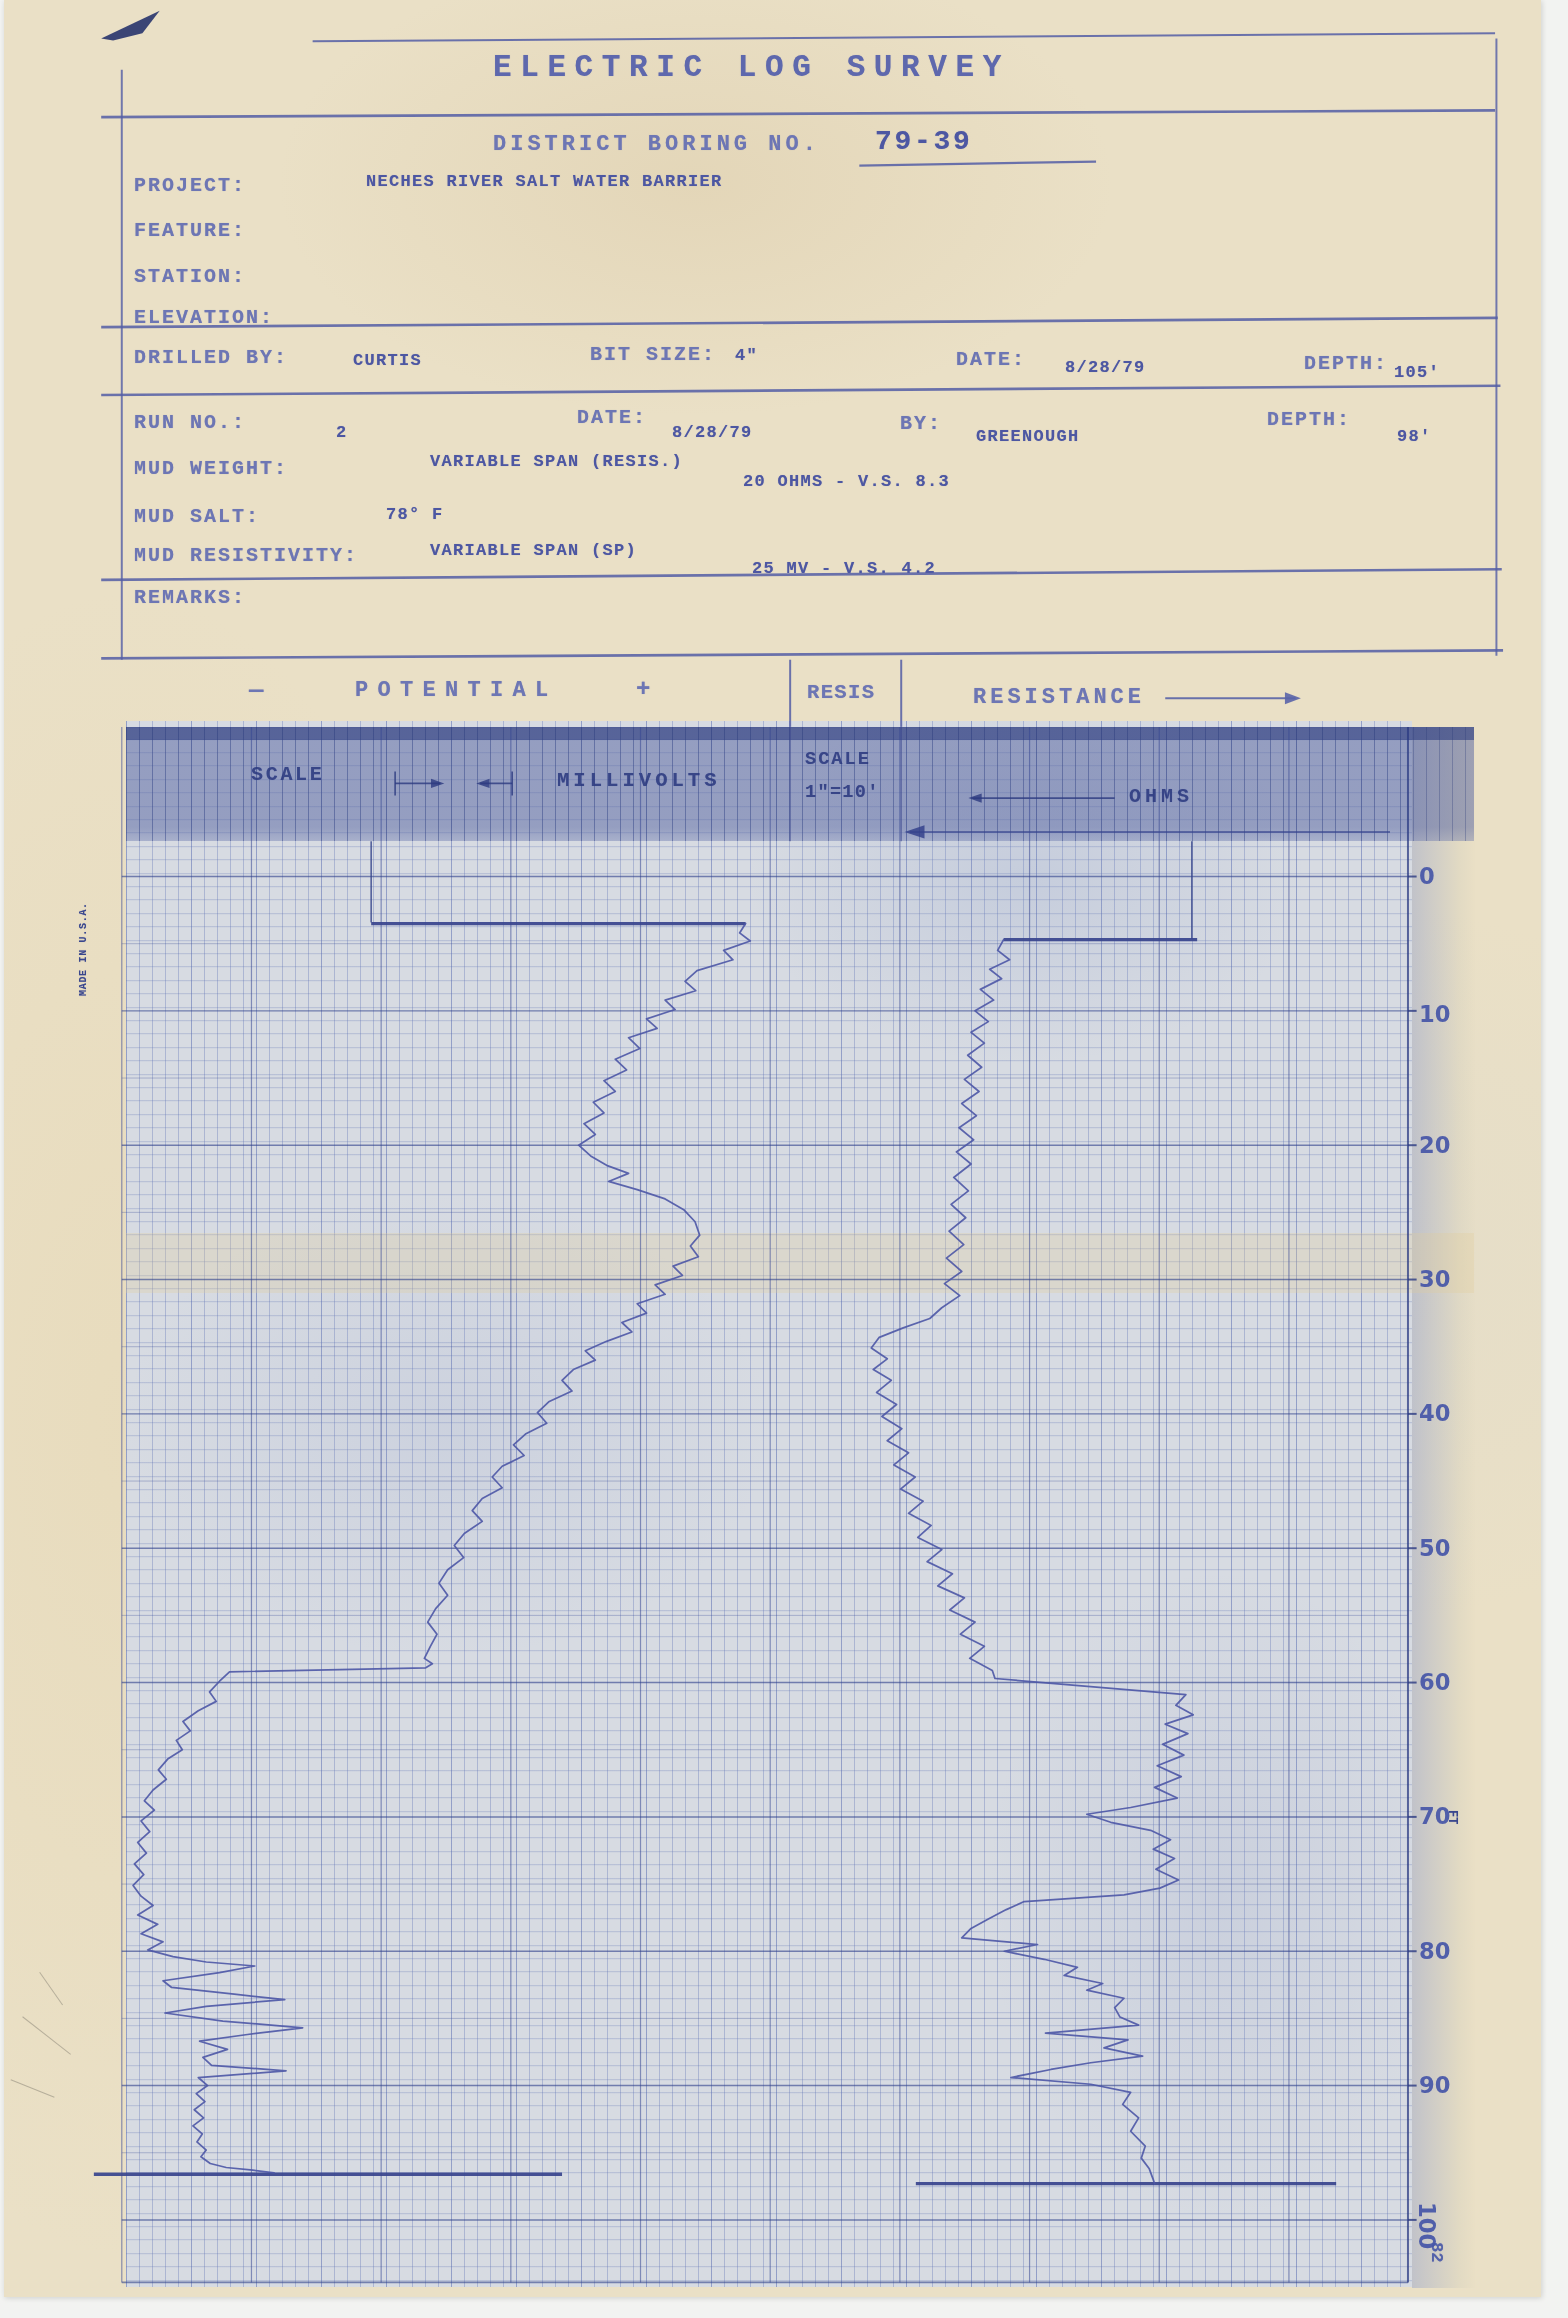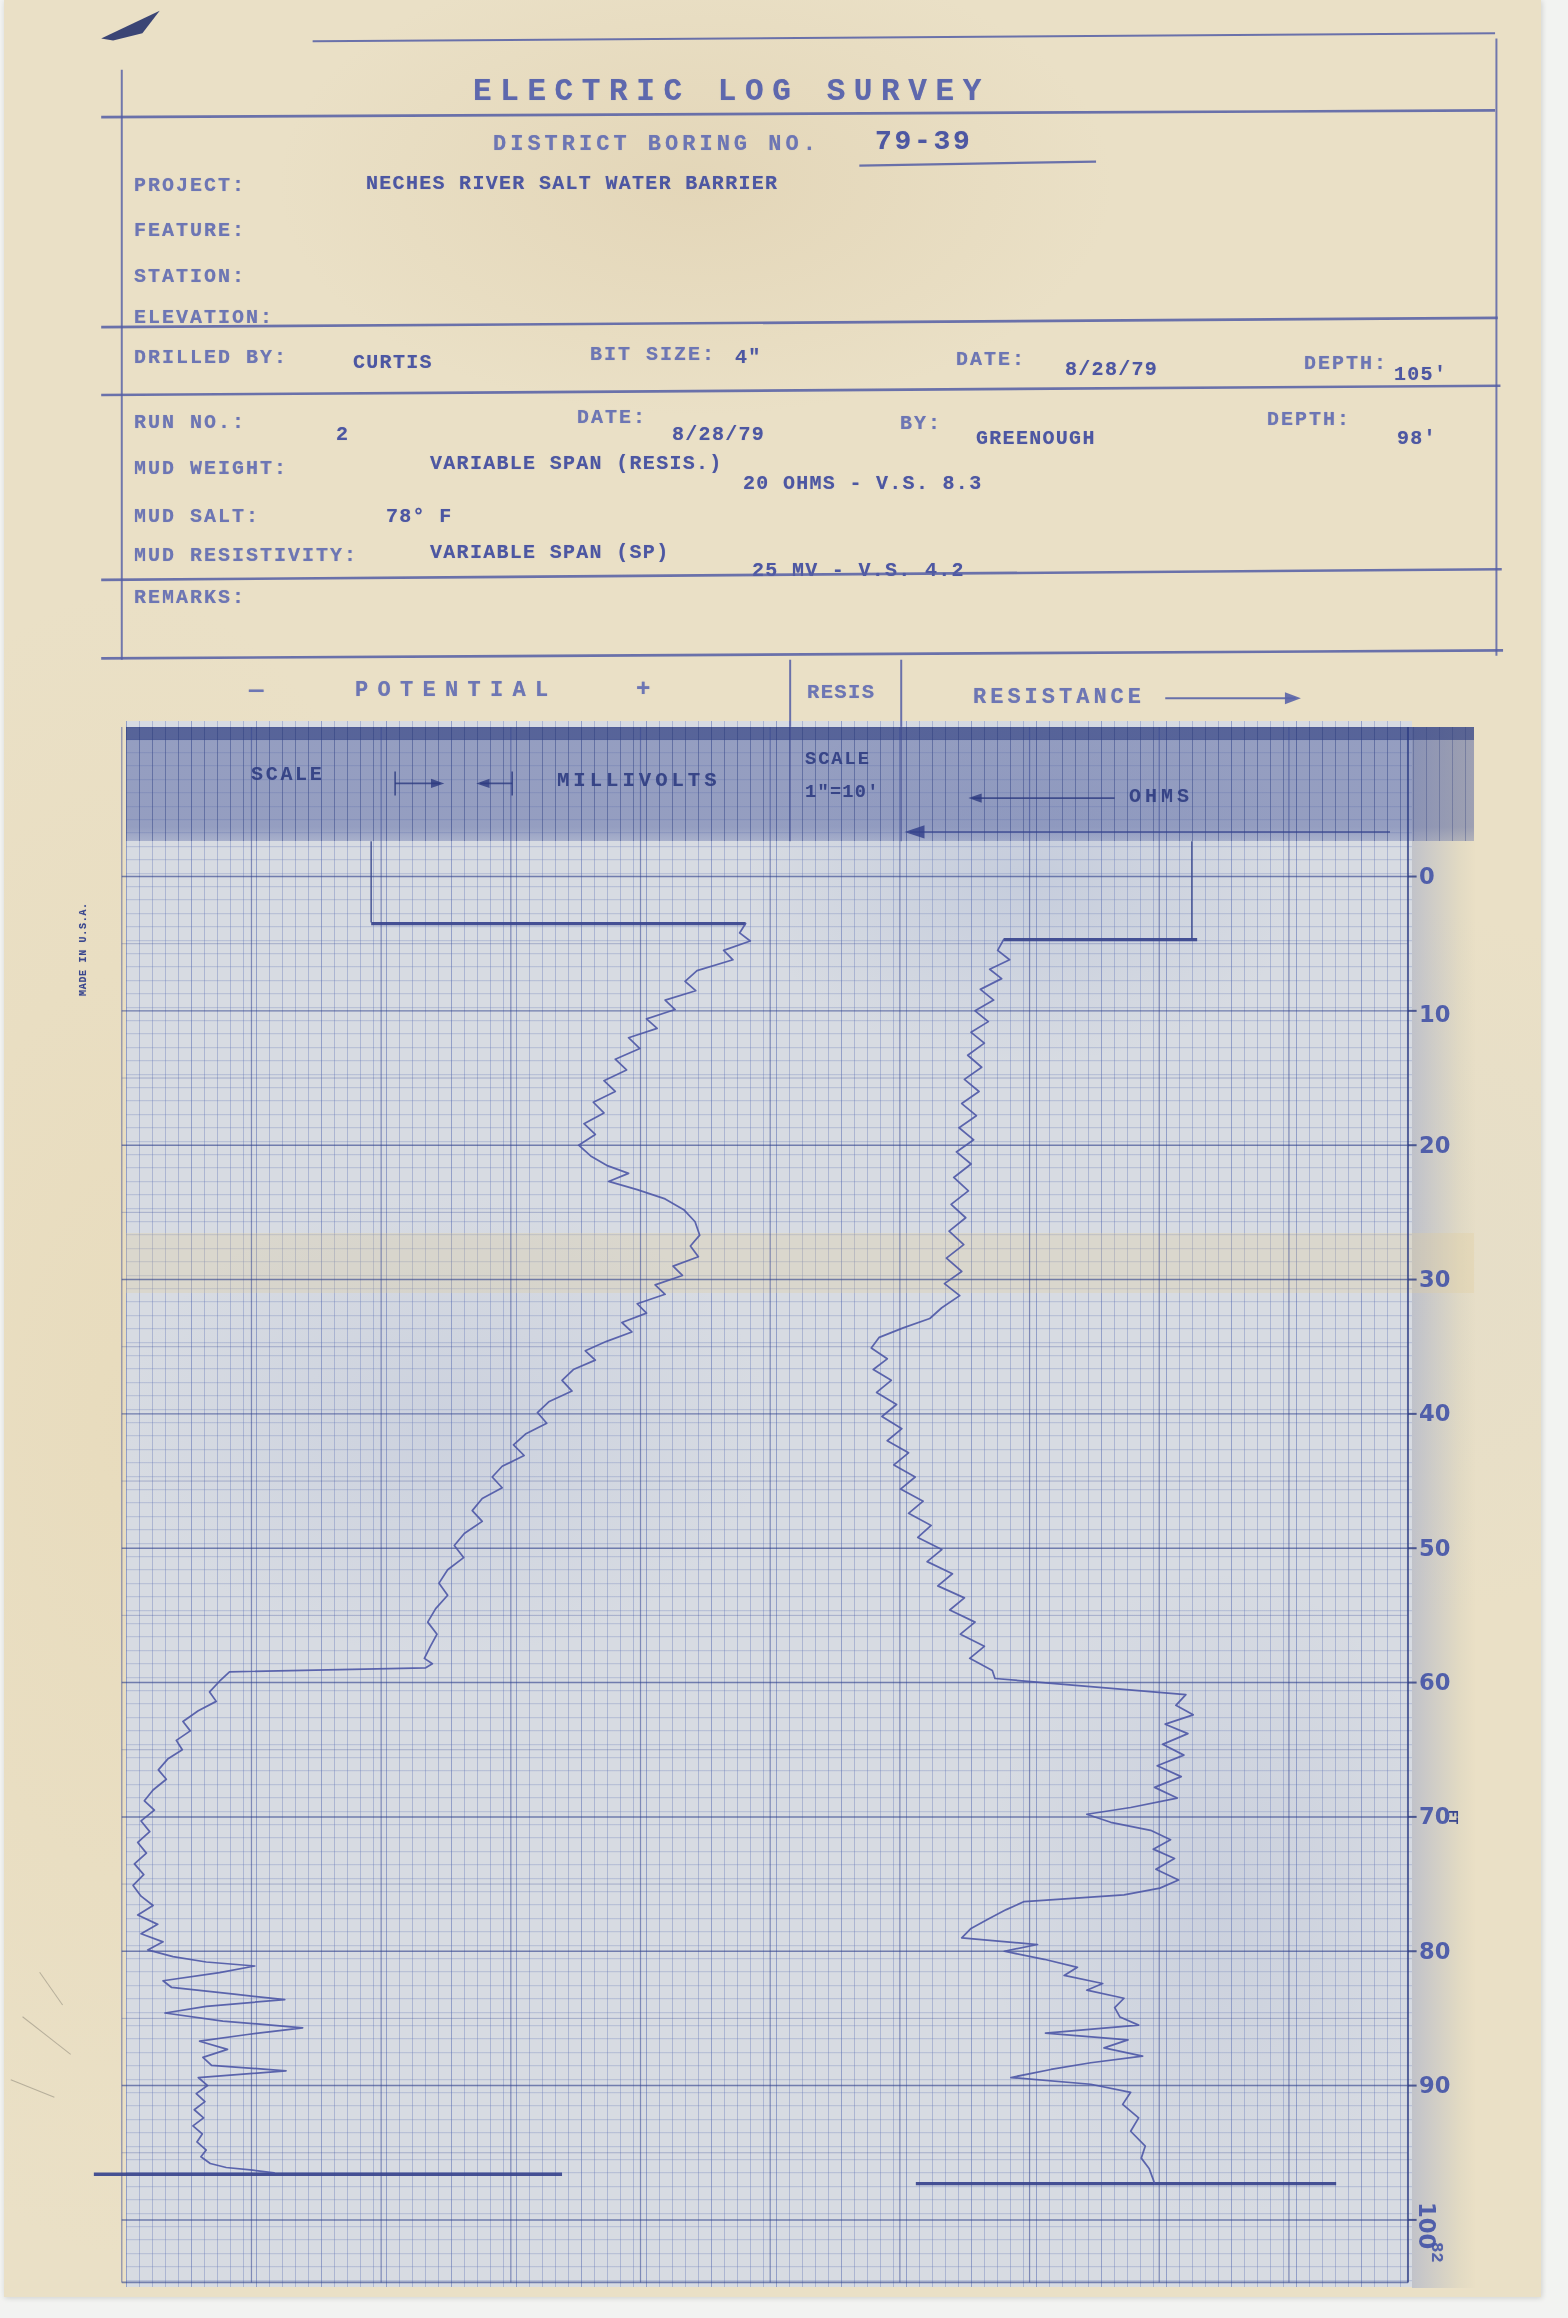--- a/index.html
+++ b/index.html
@@ -12,21 +12,21 @@
       radial-gradient(532px 1197px at 8% 62%, rgba(224,204,158,.22), transparent 70%),
       #eae0c6;
     box-shadow:1.3px 1.3px 5.3px rgba(0,0,0,.15);}
   .t{position:absolute;color:#5a64a8;font-weight:bold;white-space:nowrap;
      text-shadow:0 0 0.7px rgba(90,100,170,.55);}
   .lbl{color:#6d76b4;}          
   .val{color:#4d57a2;}          
   .title{font-size:31px;letter-spacing:8.6px;color:#5e68ad;}
   .h2{font-size:22px;letter-spacing:4px;}
   .f30{font-size:20px;letter-spacing:2px;}
-  .f29{font-size:20px;letter-spacing:1.3px;}
+  .f29{font-size:17px;letter-spacing:1.3px;}
   .band{position:absolute;left:122px;top:727px;width:1348px;height:114px;
     background:
       repeating-linear-gradient(90deg, rgba(42,58,120,.32) 0 1px, transparent 1px 13px),
       linear-gradient(to bottom, rgba(55,70,135,.80) 0 13.3px, rgba(88,102,162,.52) 13.3px 100px, rgba(98,112,170,.40));}
   .bandtext{color:#2c3a80;opacity:.88;}
   .gridbg{position:absolute;left:122px;top:721px;width:1286px;height:1566px;
     background-color:#d7dbe2;
     background-image:
       radial-gradient(399px 266px at 70% 10%, rgba(128,148,198,.20), transparent 70%),
       radial-gradient(465px 332px at 25% 45%, rgba(140,155,200,.15), transparent 70%),
@@ -45,21 +45,21 @@
   .madeusa{font-size:10px;letter-spacing:0.7px;color:#3a478d;
     transform:rotate(-90deg);transform-origin:left top;}
   .pencil{position:absolute;background:rgba(120,115,105,.45);height:1.3px;}
   svg{position:absolute;left:0;top:0;}
 </style>
 </head>
 <body>
 
 <div class="paper">
 
-  <div class="t title" style="left:469px;top:50px;margin-top:24px;">ELECTRIC LOG SURVEY</div>
+  <div class="t title" style="left:489px;top:50px;">ELECTRIC LOG SURVEY</div>
   <div class="t h2 lbl" style="left:489px;top:132px;">DISTRICT BORING NO.</div>
   <div class="t val" style="left:871px;top:126px;font-size:28px;letter-spacing:2.7px;">79-39</div>
 
   <div class="t f30 lbl" style="left:130px;top:174px;">PROJECT:</div>
   <div class="t f29 val" style="left:362px;top:172px;">NECHES RIVER SALT WATER BARRIER</div>
   <div class="t f30 lbl" style="left:130px;top:219px;">FEATURE:</div>
   <div class="t f30 lbl" style="left:130px;top:265px;">STATION:</div>
   <div class="t f30 lbl" style="left:130px;top:306px;">ELEVATION:</div>
 
   <div class="t f30 lbl" style="left:130px;top:346px;">DRILLED BY:</div>

